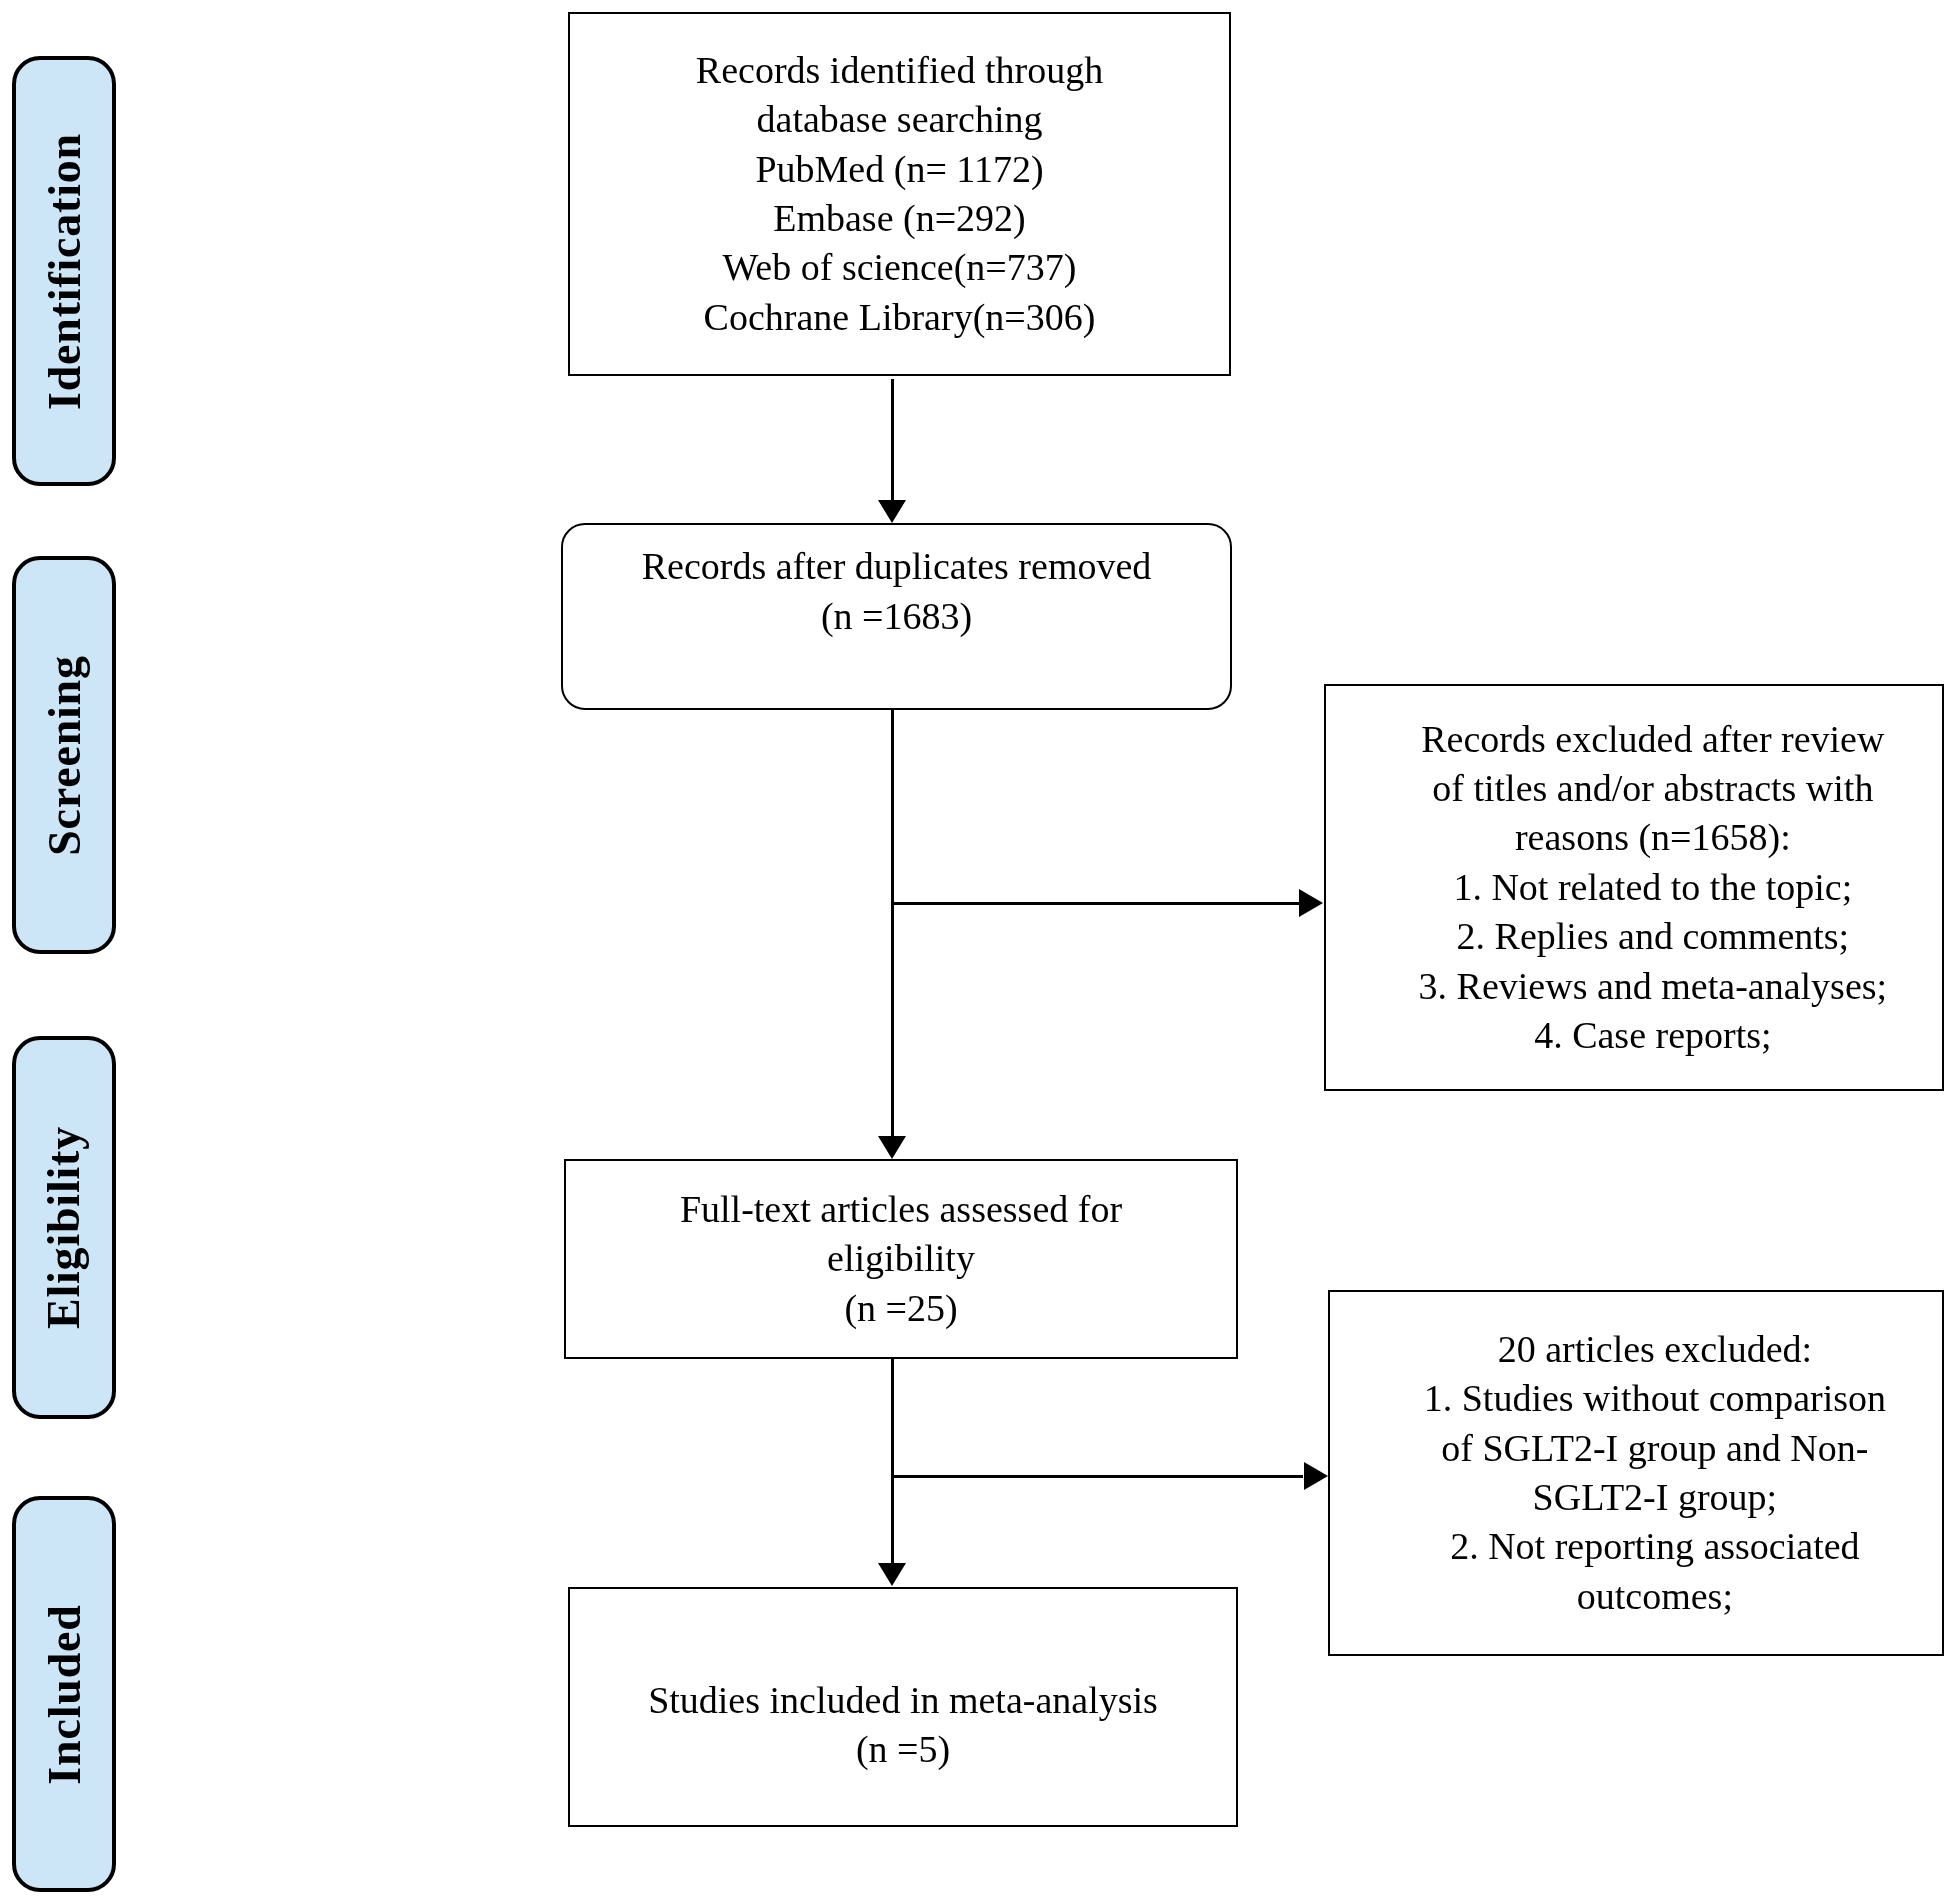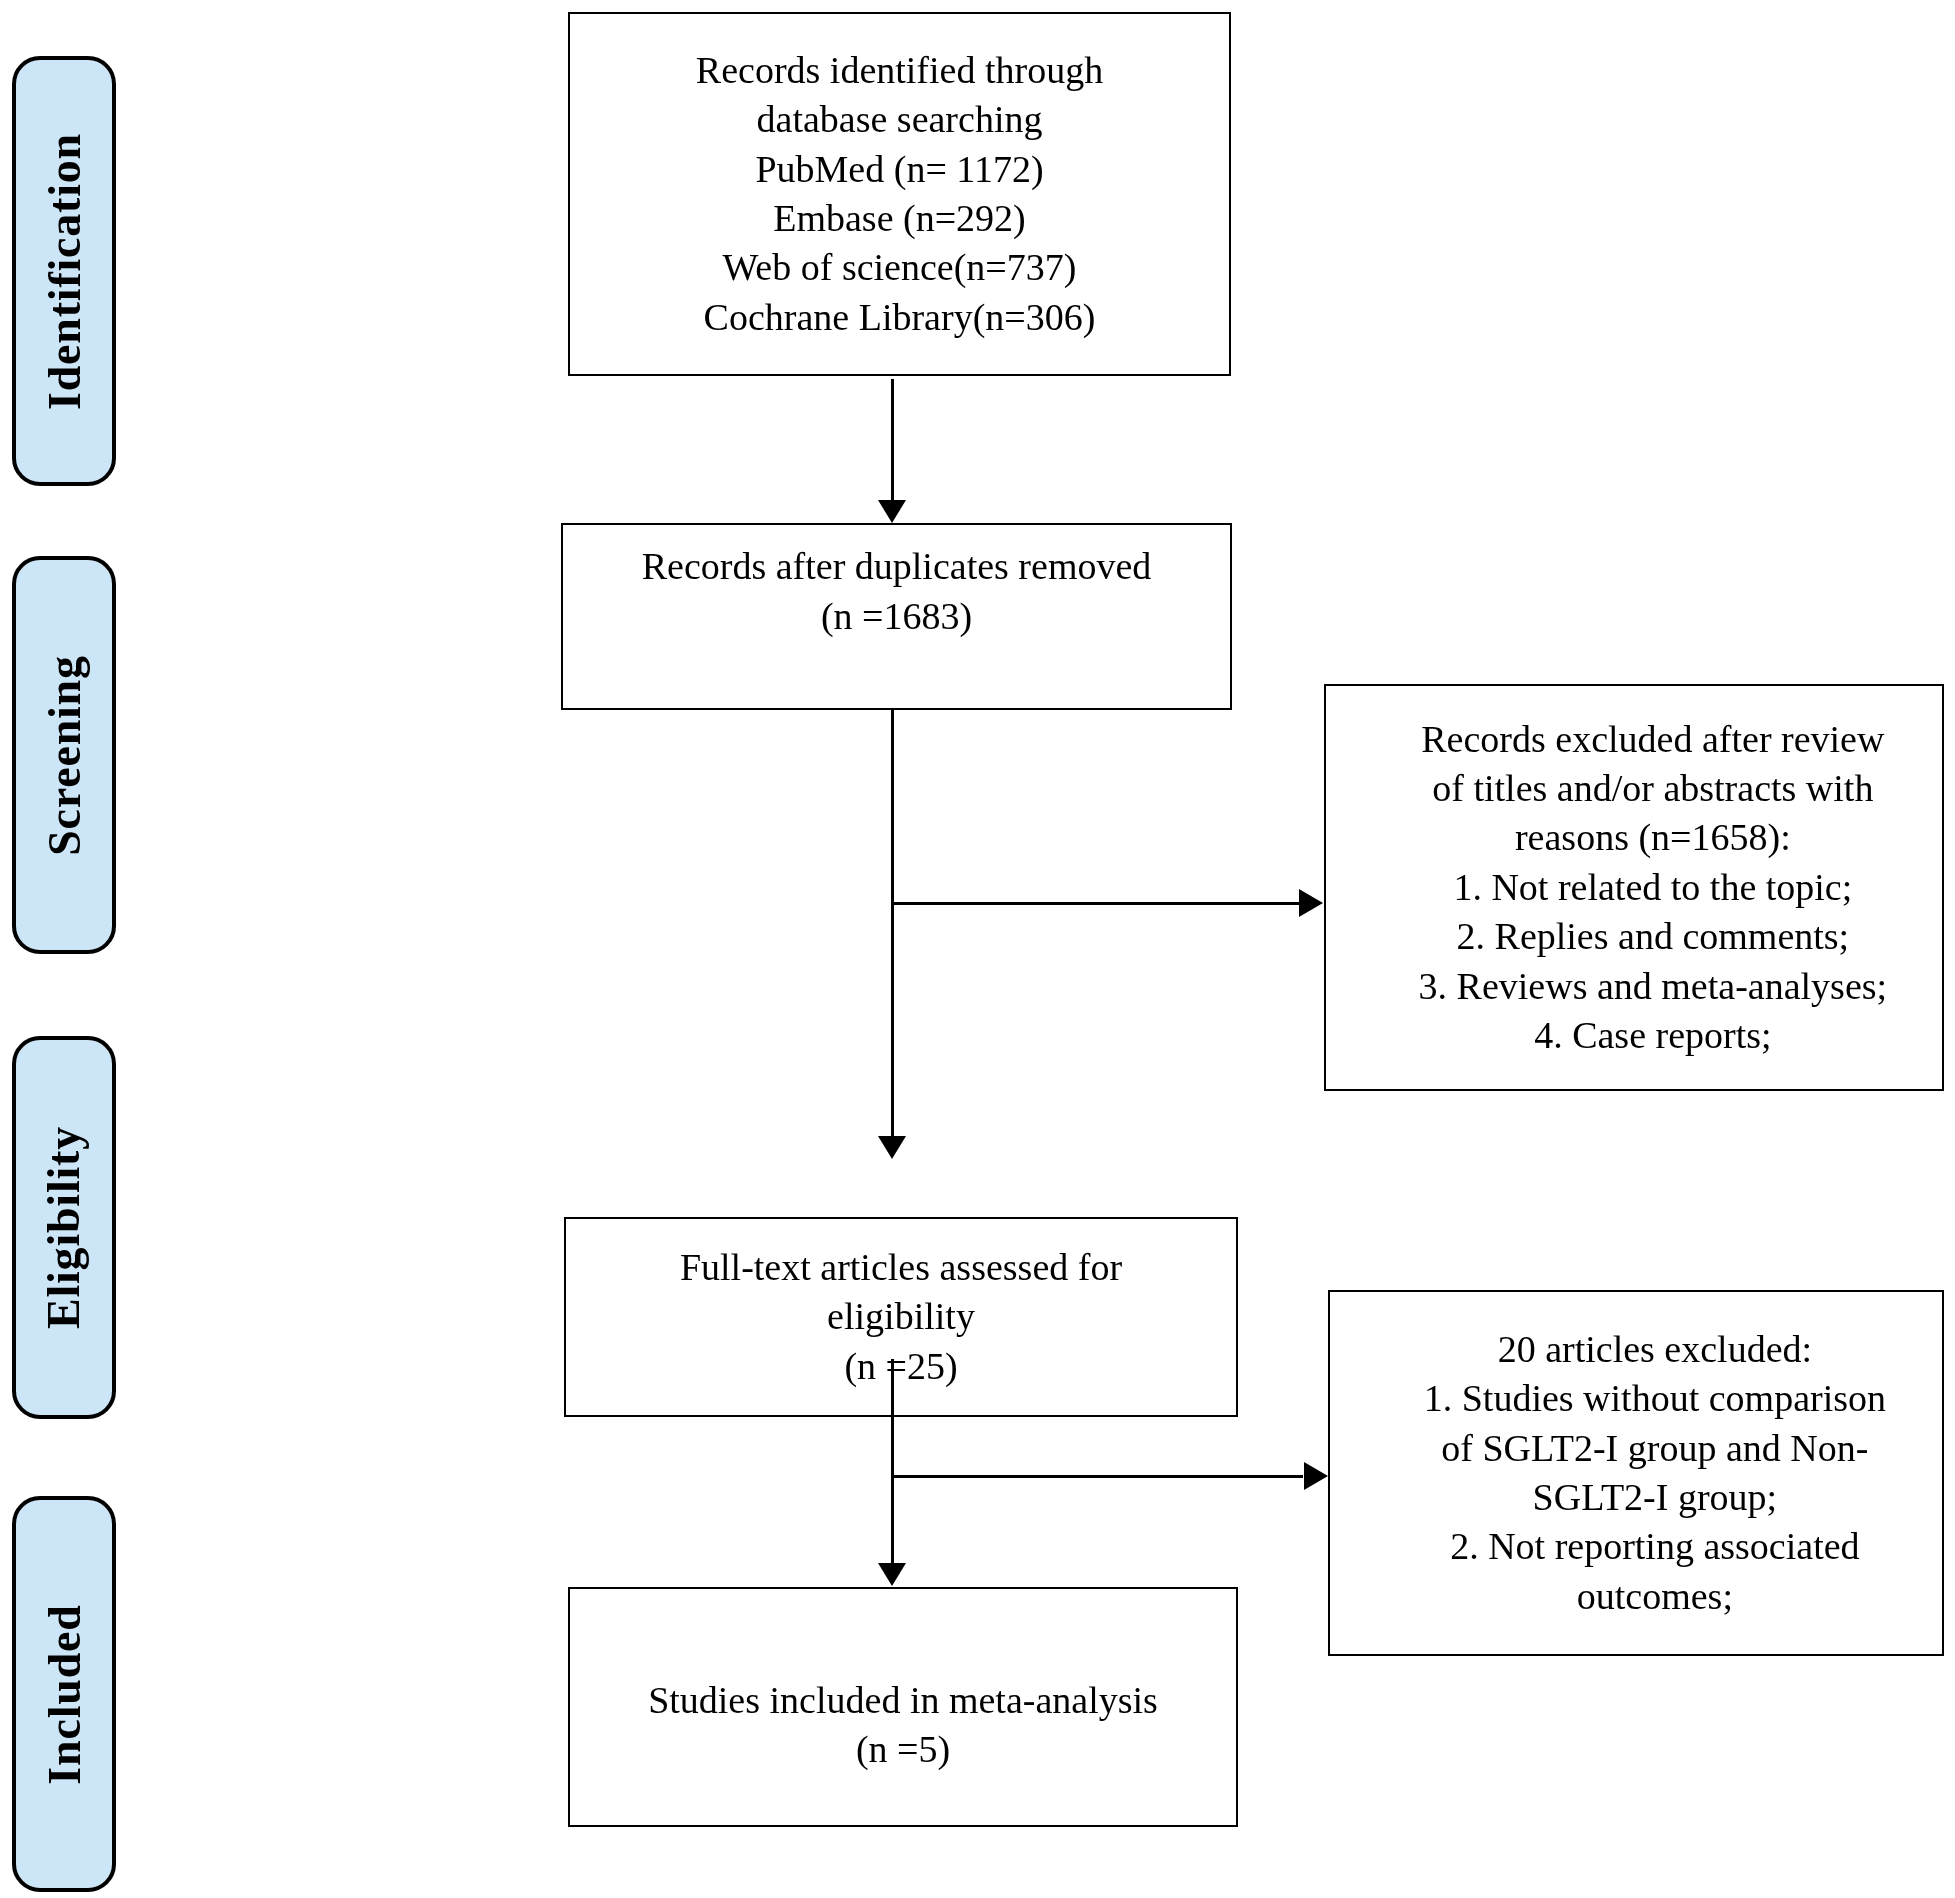--- a/index.html
+++ b/index.html
@@ -45,21 +45,21 @@
   .box-text{
     white-space:pre-line;
     font-size:38px;
     line-height:1.3;
     color:var(--stroke,#000);
     text-align:center;
     width:100%;
   }
   .box.left{justify-content:flex-start;}
   .box.left .box-text{text-align:center;padding-left:29px;padding-right:11.3px;margin-left:20px;}
-  .box.nudge-up{padding-bottom:50px;}
+  .box.nudge-up{padding-bottom:50px;border-radius:24px;}
   .box.nudge-down{padding-top:36px;}
   
   .vline{position:absolute;width:3.2px;background:var(--stroke,#000);}
   .hline{position:absolute;height:3.2px;background:var(--stroke,#000);}
   .arrow-down{
     position:absolute;width:0;height:0;
     border-left:14.5px solid transparent;
     border-right:14.5px solid transparent;
     border-top:23.4px solid var(--stroke,#000);
   }
@@ -95,21 +95,21 @@
 Embase (n=292)
 Web of science(n=737)
 Cochrane Library(n=306)</div>
   </div>
 
   <div class="box nudge-up" style="left:561px;top:523px;width:671px;height:187px;">
     <div class="box-text">Records after duplicates removed
 (n =1683)</div>
   </div>
 
-  <div class="box" style="left:564px;top:1217px;width:674px;height:200px;">
+  <div class="box" style="left:564px;top:1159px;width:674px;height:200px;">
     <div class="box-text">Full-text articles assessed for
 eligibility
 (n =25)</div>
   </div>
 
   <div class="box nudge-down" style="left:568px;top:1587px;width:670px;height:240px;">
     <div class="box-text">Studies included in meta-analysis
 (n =5)</div>
   </div>
 

